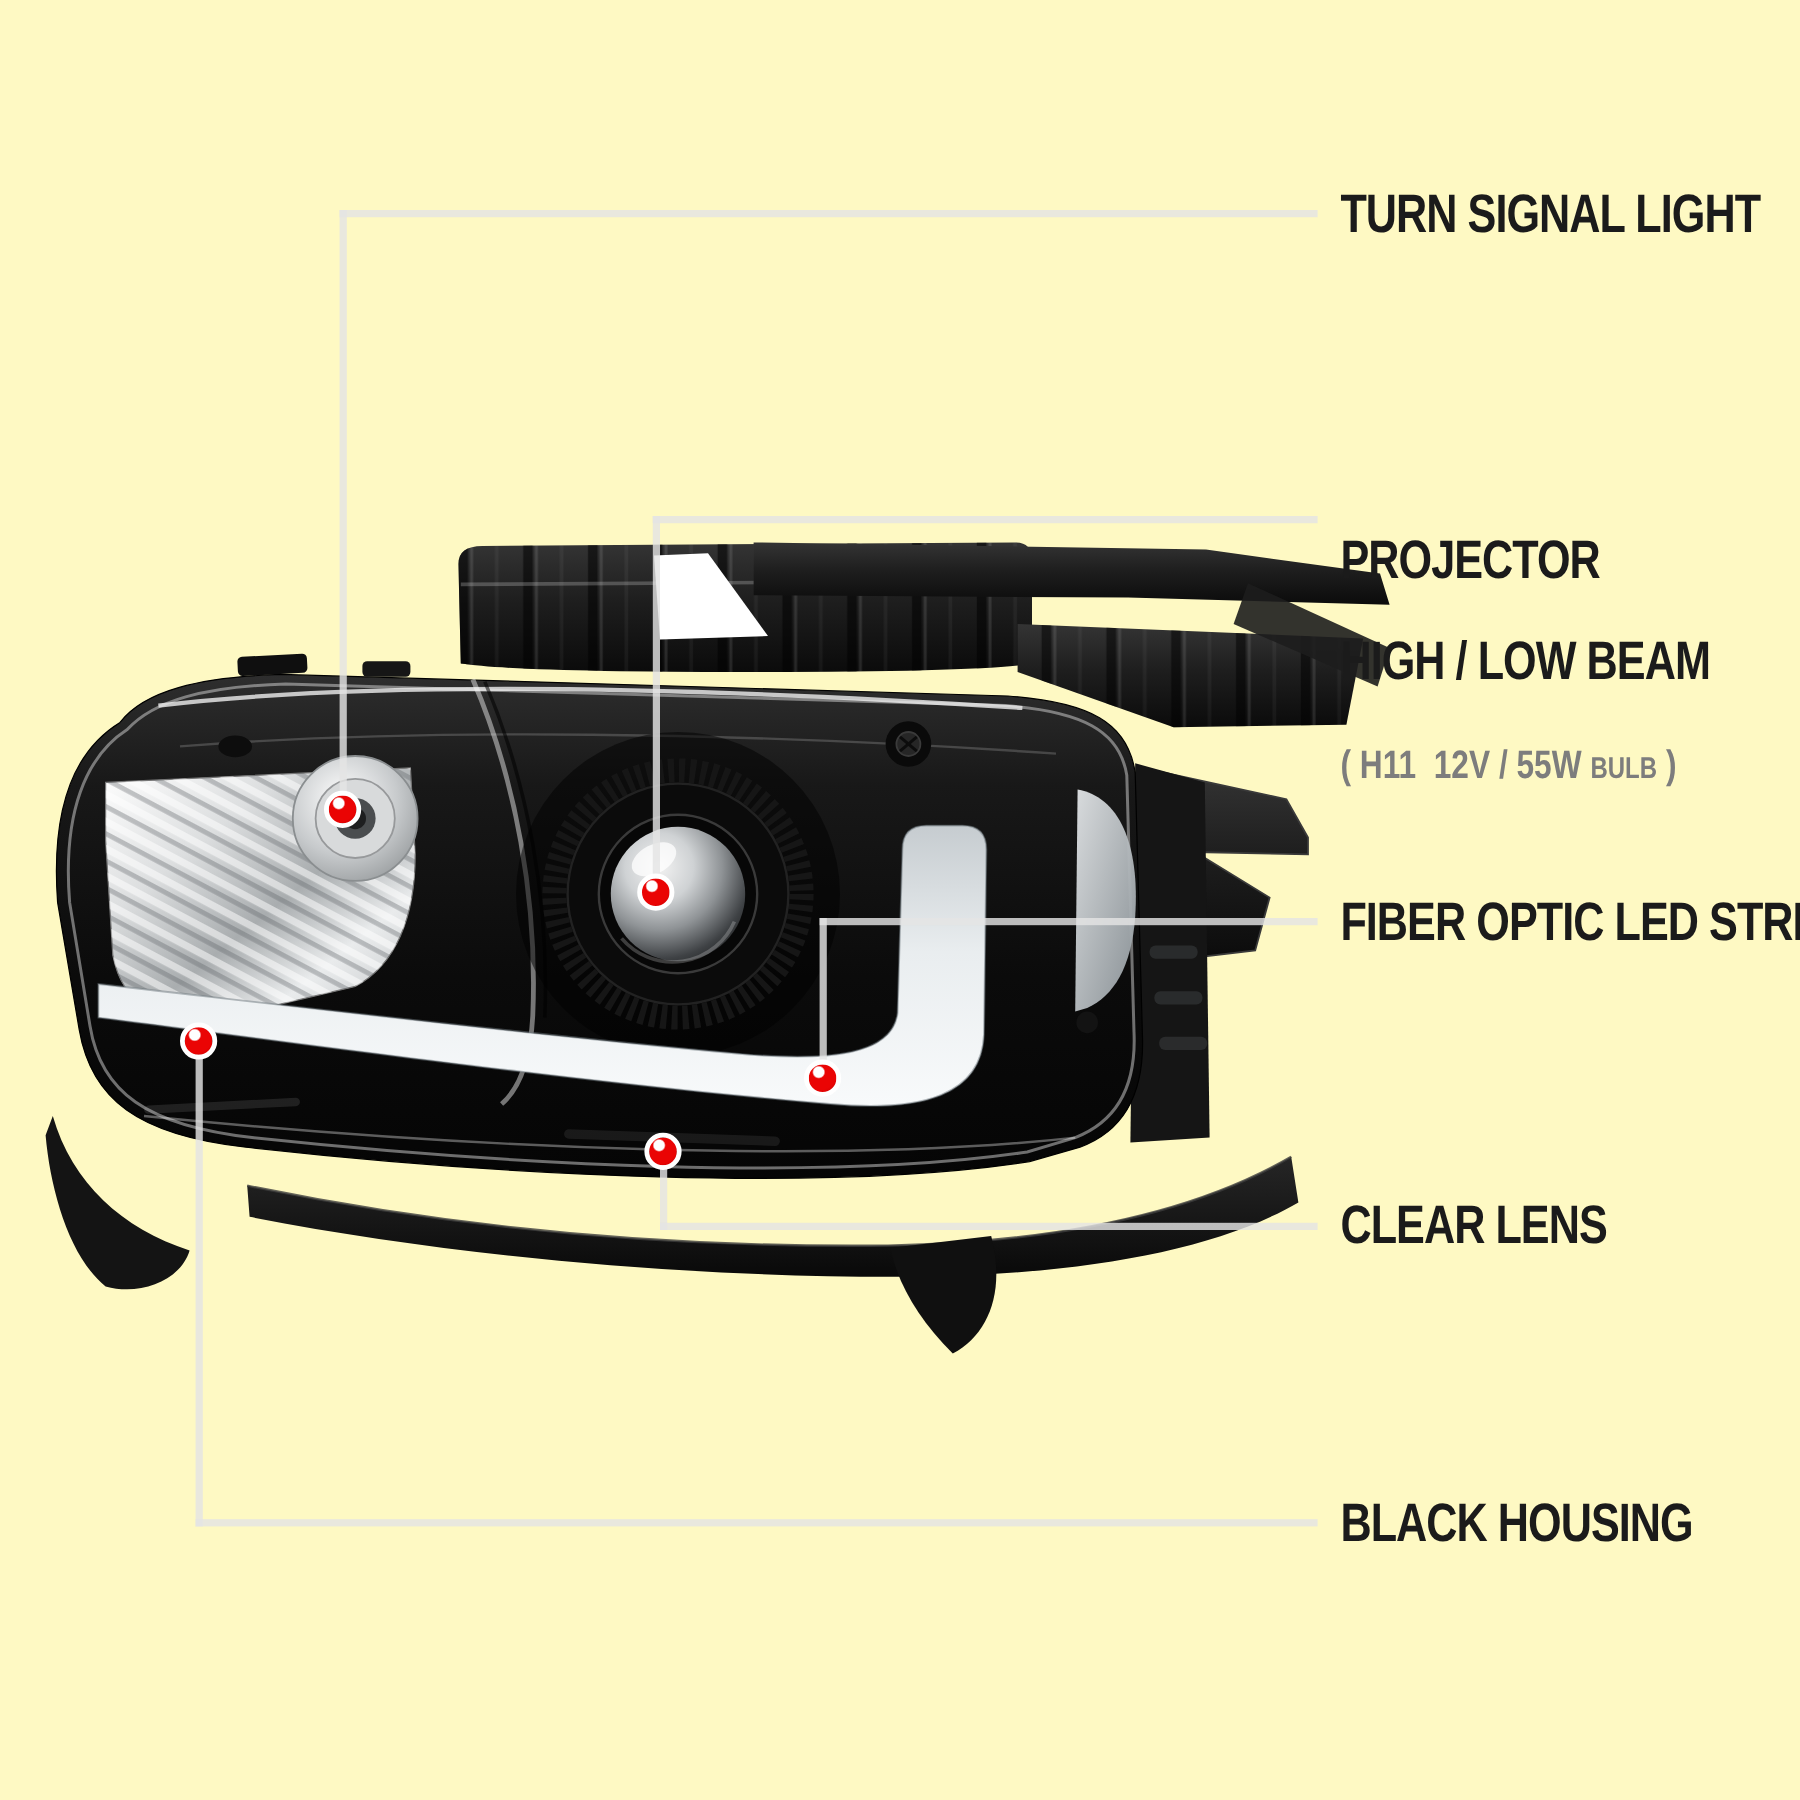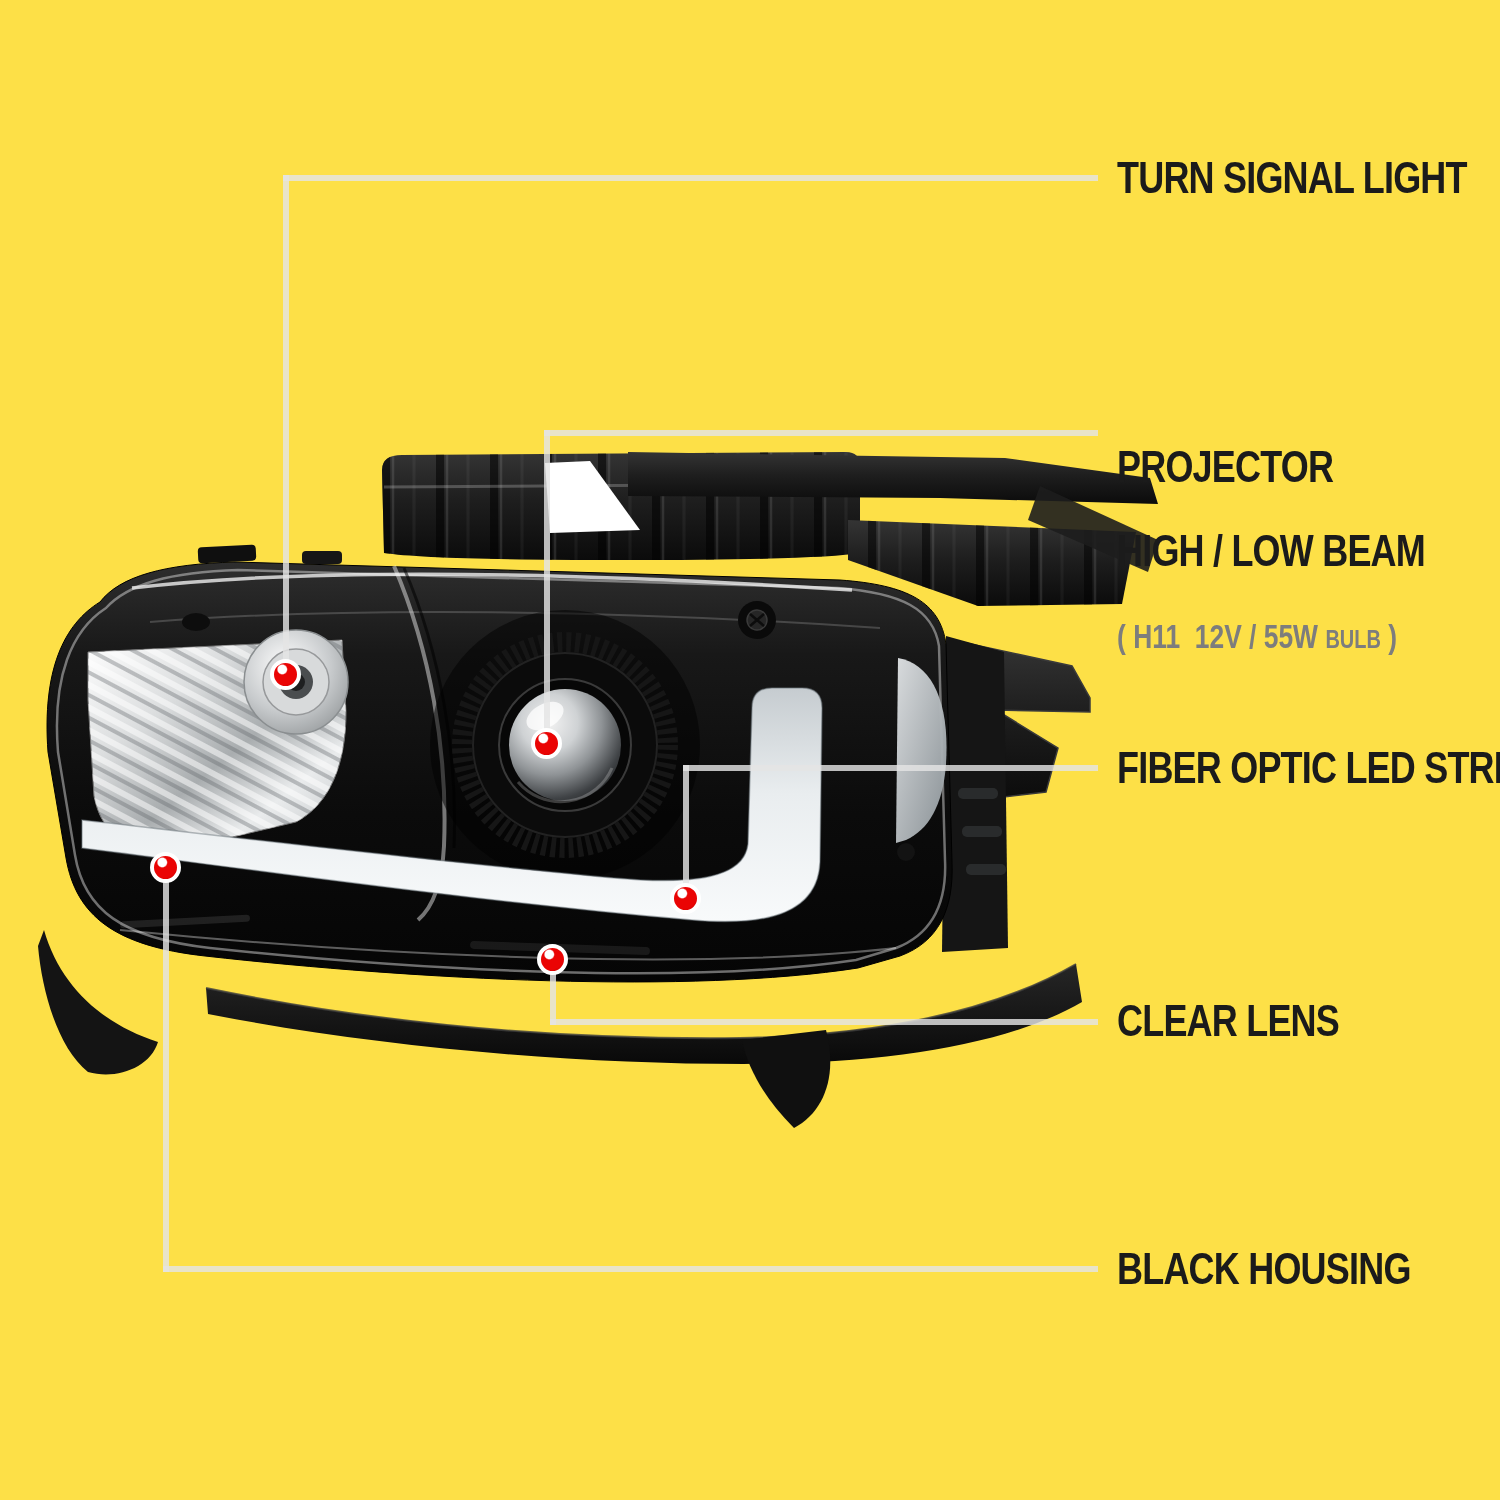--- a/index.html
+++ b/index.html
@@ -1,16 +1,16 @@
 <!DOCTYPE html>
 <html><head>
 <meta charset="utf-8">
 <style>
   html,body{margin:0;padding:0;background:#ffffff;}
-  .stage{position:relative;width:1500px;height:1500px;background:#fde047;overflow:hidden;
+  .stage{position:relative;width:1500px;height:1500px;background:#fef9c3;overflow:hidden;
          font-family:"Liberation Sans",sans-serif;}
   .art{position:absolute;left:0;top:0;}
   
   .cline{position:absolute;background:rgba(228,228,228,0.82);}
   
   .dot{position:absolute;width:31px;height:31px;border-radius:50%;box-sizing:border-box;
        border:4px solid #ffffff;
        background:radial-gradient(circle at 36% 28%, #ffffff 0 4.2px, #ea0404 5.5px 68%, #bf0000 100%);}
   
   .label,.label-block{position:absolute;left:1117px;color:#1b1b1b;font-weight:700;

